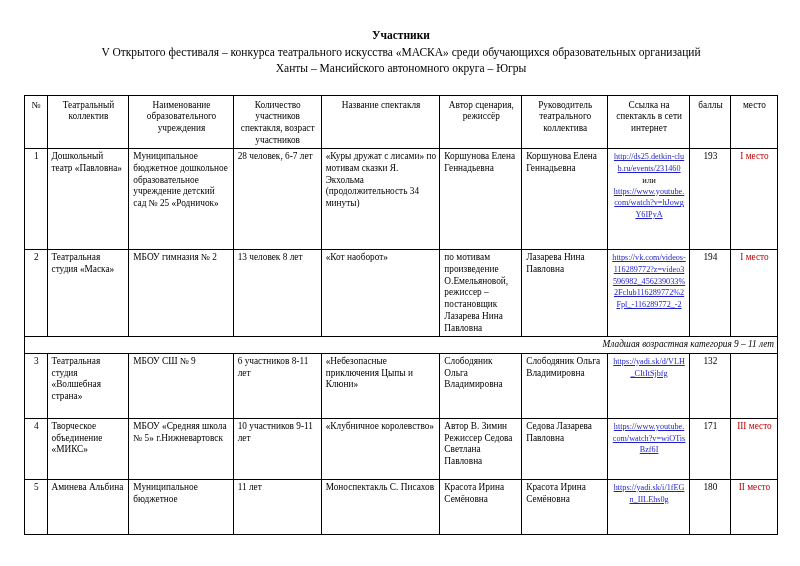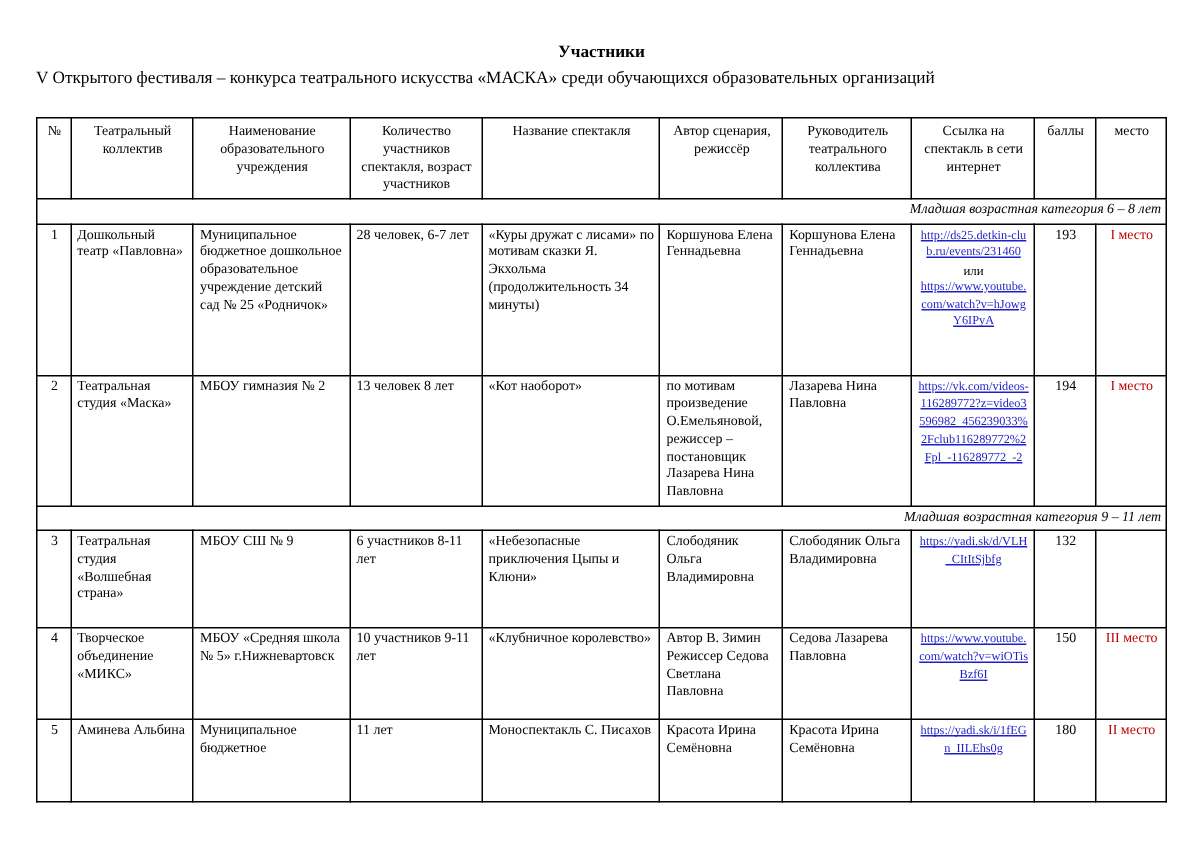--- a/index.html
+++ b/index.html
@@ -22,21 +22,21 @@
     padding: 28px 22px 0 24px;
   }
   .doc-title {
     text-align: center;
     font-weight: bold;
     font-size: 11.5px;
     line-height: 1.38;
     margin: 0;
   }
   .doc-subtitle {
-    text-align: left;
+    text-align: center;
     font-size: 11.5px;
     line-height: 1.42;
     margin: 0;
   }
   .doc-section {
     text-align: center;
     font-weight: bold;
     font-size: 11.5px;
     margin: 0;
     padding-top: 17px;
@@ -116,20 +116,21 @@
   .row-tall-4 td { height: 56px; }
   .row-tall-5 td { height: 50px; }
 </style>
 </head>
 <body>
 
 <div class="page">
 
   <p class="doc-title">Участники</p>
   <p class="doc-subtitle">V Открытого фестиваля – конкурса театрального искусства «МАСКА» среди обучающихся образовательных организаций</p>
+  <p class="doc-subtitle">Ханты – Мансийского автономного округа – Югры</p>
 
   <table class="participants">
     <colgroup>
       <col class="col-num">
         <col class="col-team">
         <col class="col-inst">
         <col class="col-count">
       <col class="col-play">
         <col class="col-author">
         <col class="col-leader">
@@ -146,23 +147,20 @@
         <td>Название спектакля</td>
         <td>Автор сценария, режиссёр</td>
         <td>Руководитель театрального коллектива</td>
         <td>Ссылка на спектакль в сети интернет</td>
         <td>баллы</td>
         <td>место</td>
       </tr>
     </thead>
     <tbody>
 
-      <tr class="category-row">
-        <td colspan="10">Младшая возрастная категория 6 – 8 лет</td>
-      </tr>
 
       <tr class="row-tall-1">
         <td class="cell-center">1</td>
         <td>Дошкольный театр «Павловна»</td>
         <td>Муниципальное бюджетное дошкольное образовательное учреждение детский сад № 25 «Родничок»</td>
         <td>28 человек, 6-7 лет</td>
         <td>«Куры дружат с лисами» по мотивам сказки Я. Экхольма (продолжительность 34 минуты)</td>
         <td>Коршунова Елена Геннадьевна</td>
         <td>Коршунова Елена Геннадьевна</td>
         <td class="link-cell">
@@ -212,21 +210,21 @@
         <td class="cell-center">4</td>
         <td>Творческое объединение «МИКС»</td>
         <td>МБОУ «Средняя школа № 5» г.Нижневартовск</td>
         <td>10 участников 9-11 лет</td>
         <td>«Клубничное королевство»</td>
         <td>Автор В. Зимин Режиссер Седова Светлана Павловна</td>
         <td>Седова Лазарева Павловна</td>
         <td class="link-cell">
           <a href="#">https://www.youtube.com/watch?v=wiOTisBzf6I</a>
         </td>
-        <td class="score">150</td>
+        <td class="score">171</td>
         <td class="place">III место</td>
       </tr>
 
       <tr class="row-tall-5">
         <td class="cell-center">5</td>
         <td>Аминева Альбина</td>
         <td>Муниципальное бюджетное</td>
         <td>11 лет</td>
         <td>Моноспектакль С. Писахов</td>
         <td>Красота Ирина Семёновна</td>

